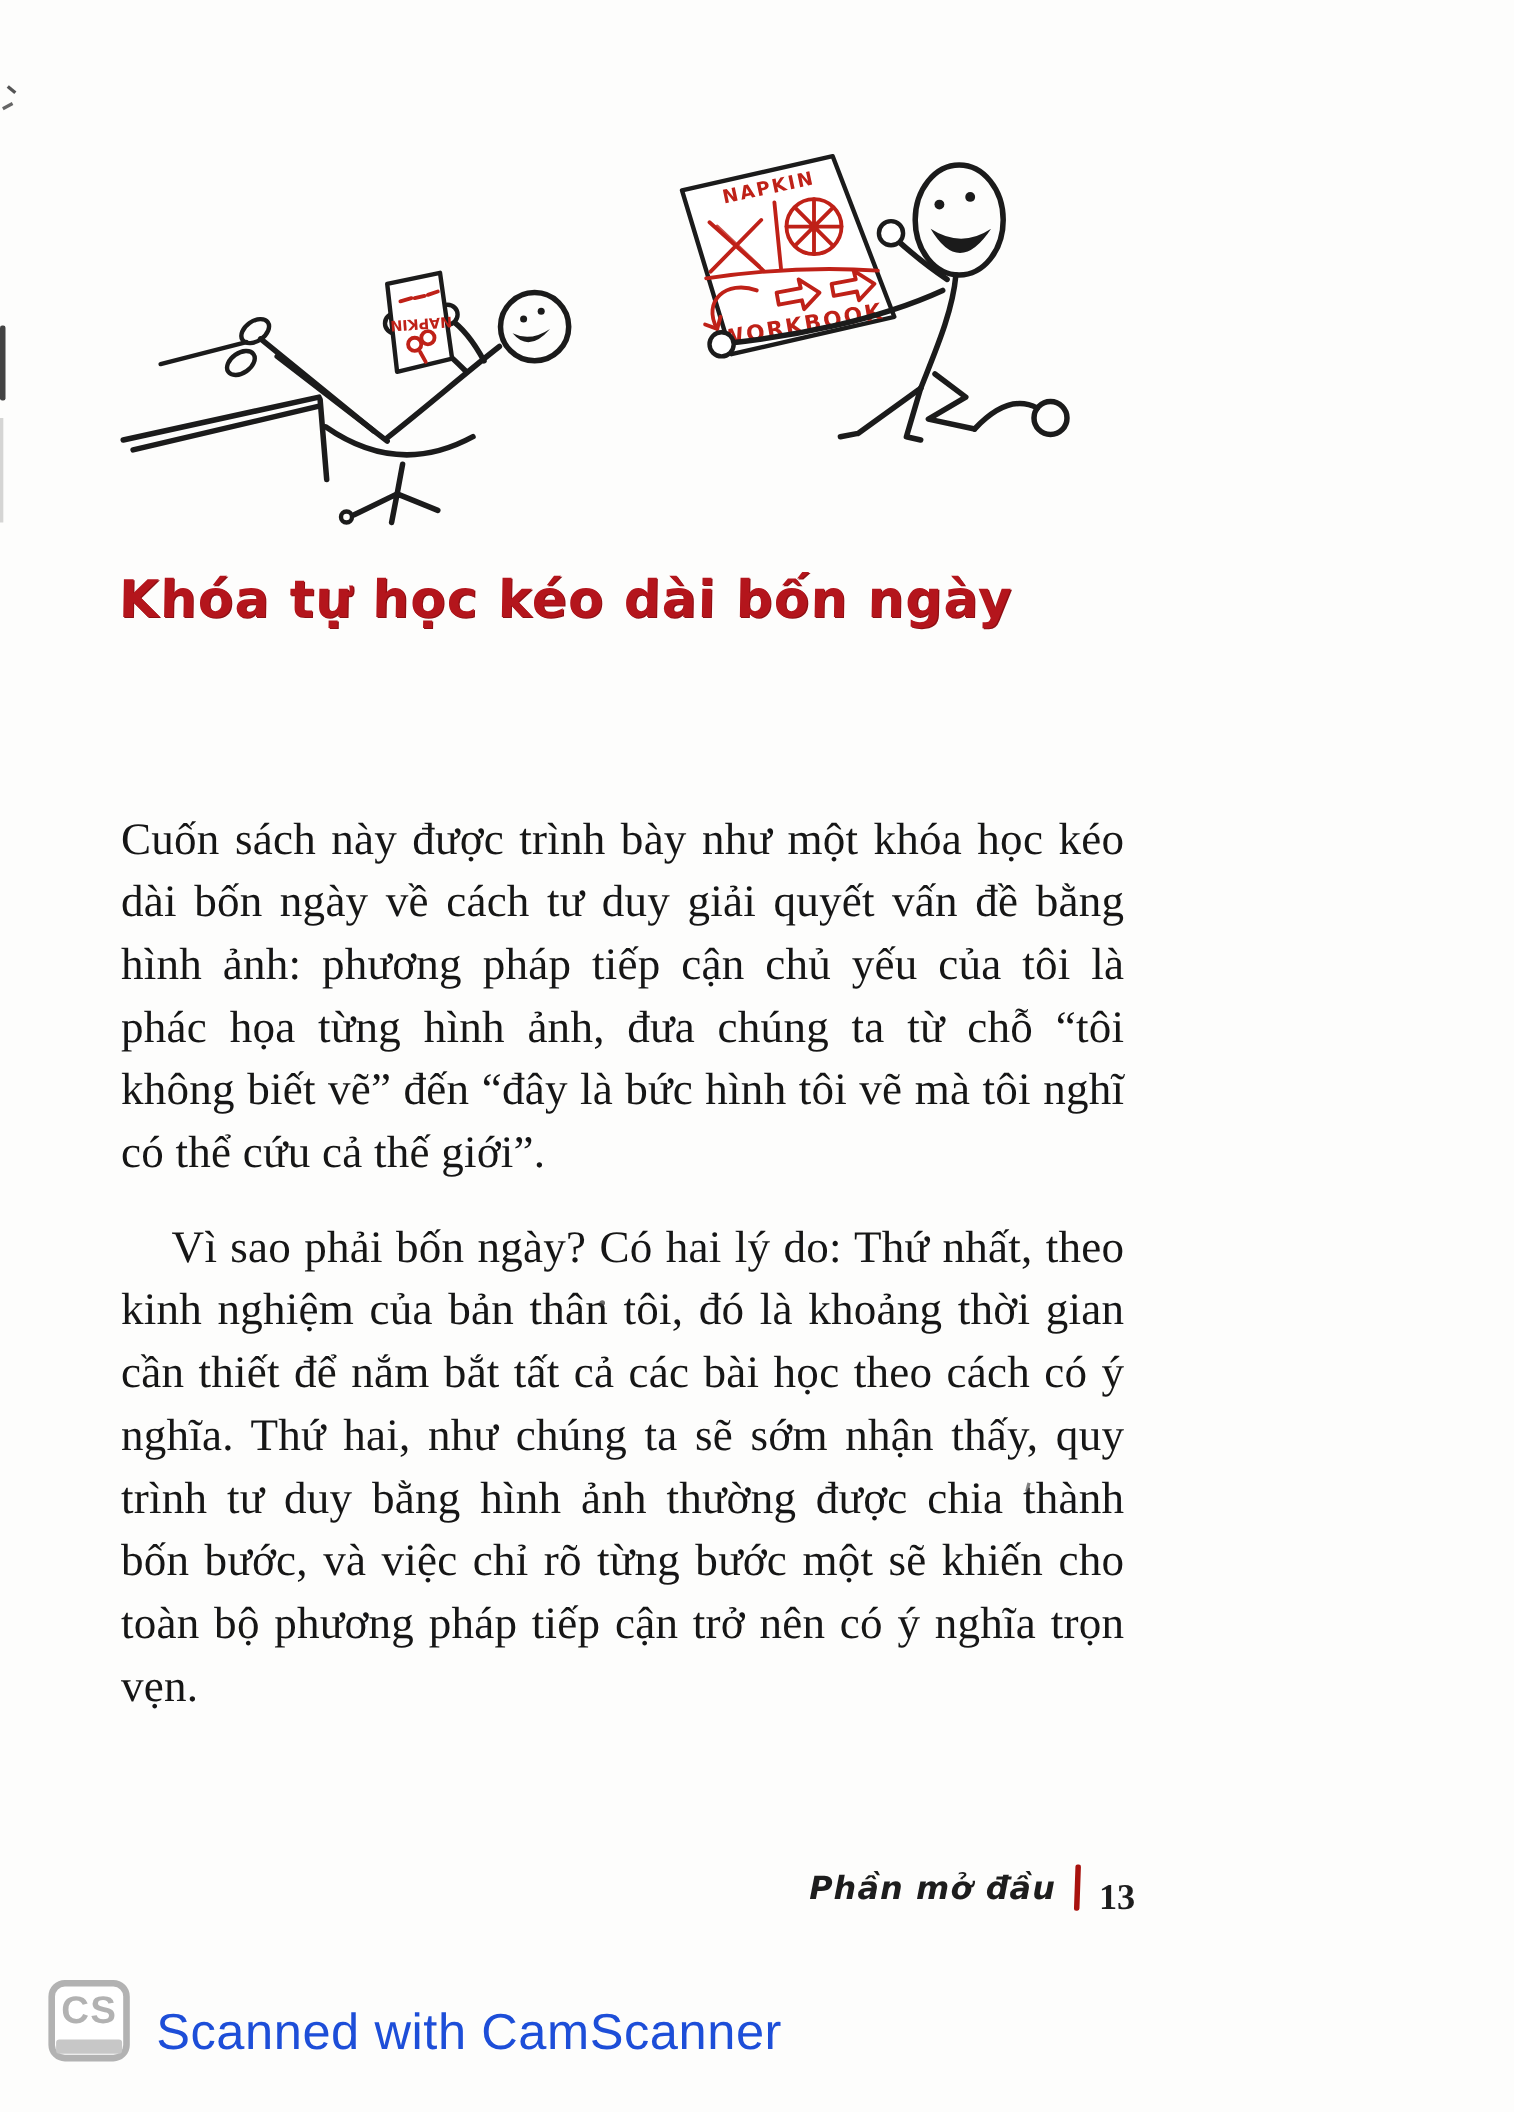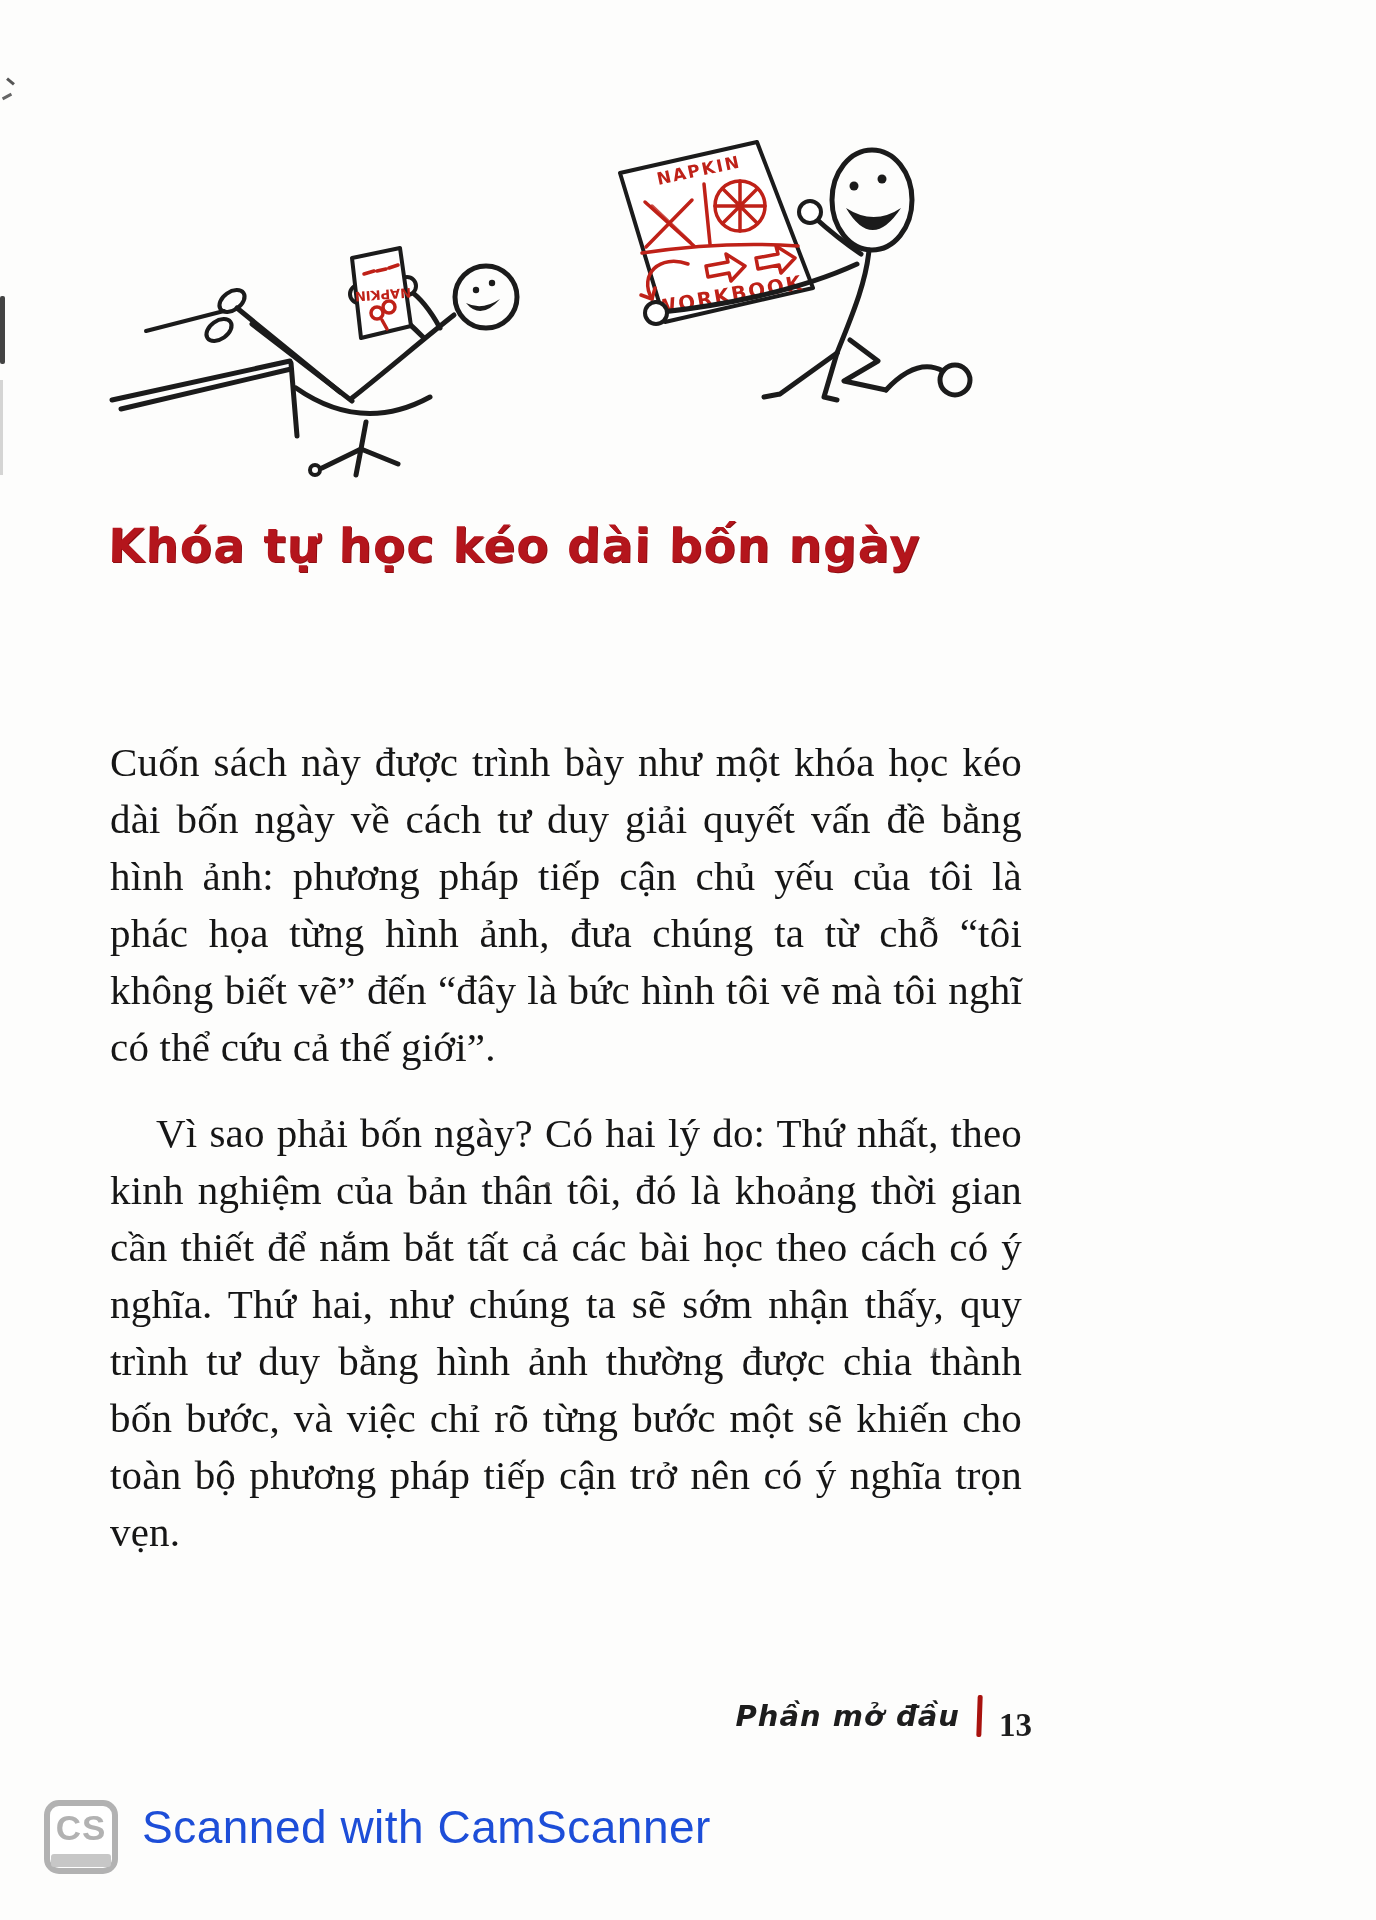--- a/index.html
+++ b/index.html
@@ -47,21 +47,21 @@
     letter-spacing:1px;
   }
   .footer-bar{width:5px;height:42px;background:#a8120e;border-radius:2px;transform:rotate(2deg);}
   .footer-page{
     font-family:Liberation Serif, serif;
     font-weight:700;font-size:33px;color:#1d1d1d;margin-top:19px;
   }
   
   .watermark{
     position:absolute;left:44px;top:1800px;
-    display:flex;align-items:flex-start;gap:24px;
+    display:flex;align-items:flex-end;gap:24px;
   }
   .cs-icon{
     position:relative;width:62px;height:62px;
     border:6px solid #b2b2b2;border-radius:15px;background:#fff;
     display:flex;align-items:flex-start;justify-content:center;
   }
   .cs-icon span{
     font-family:"Liberation Sans","DejaVu Sans",sans-serif;
     font-weight:700;font-size:35px;line-height:44px;color:#b2b2b2;letter-spacing:1px;
   }

